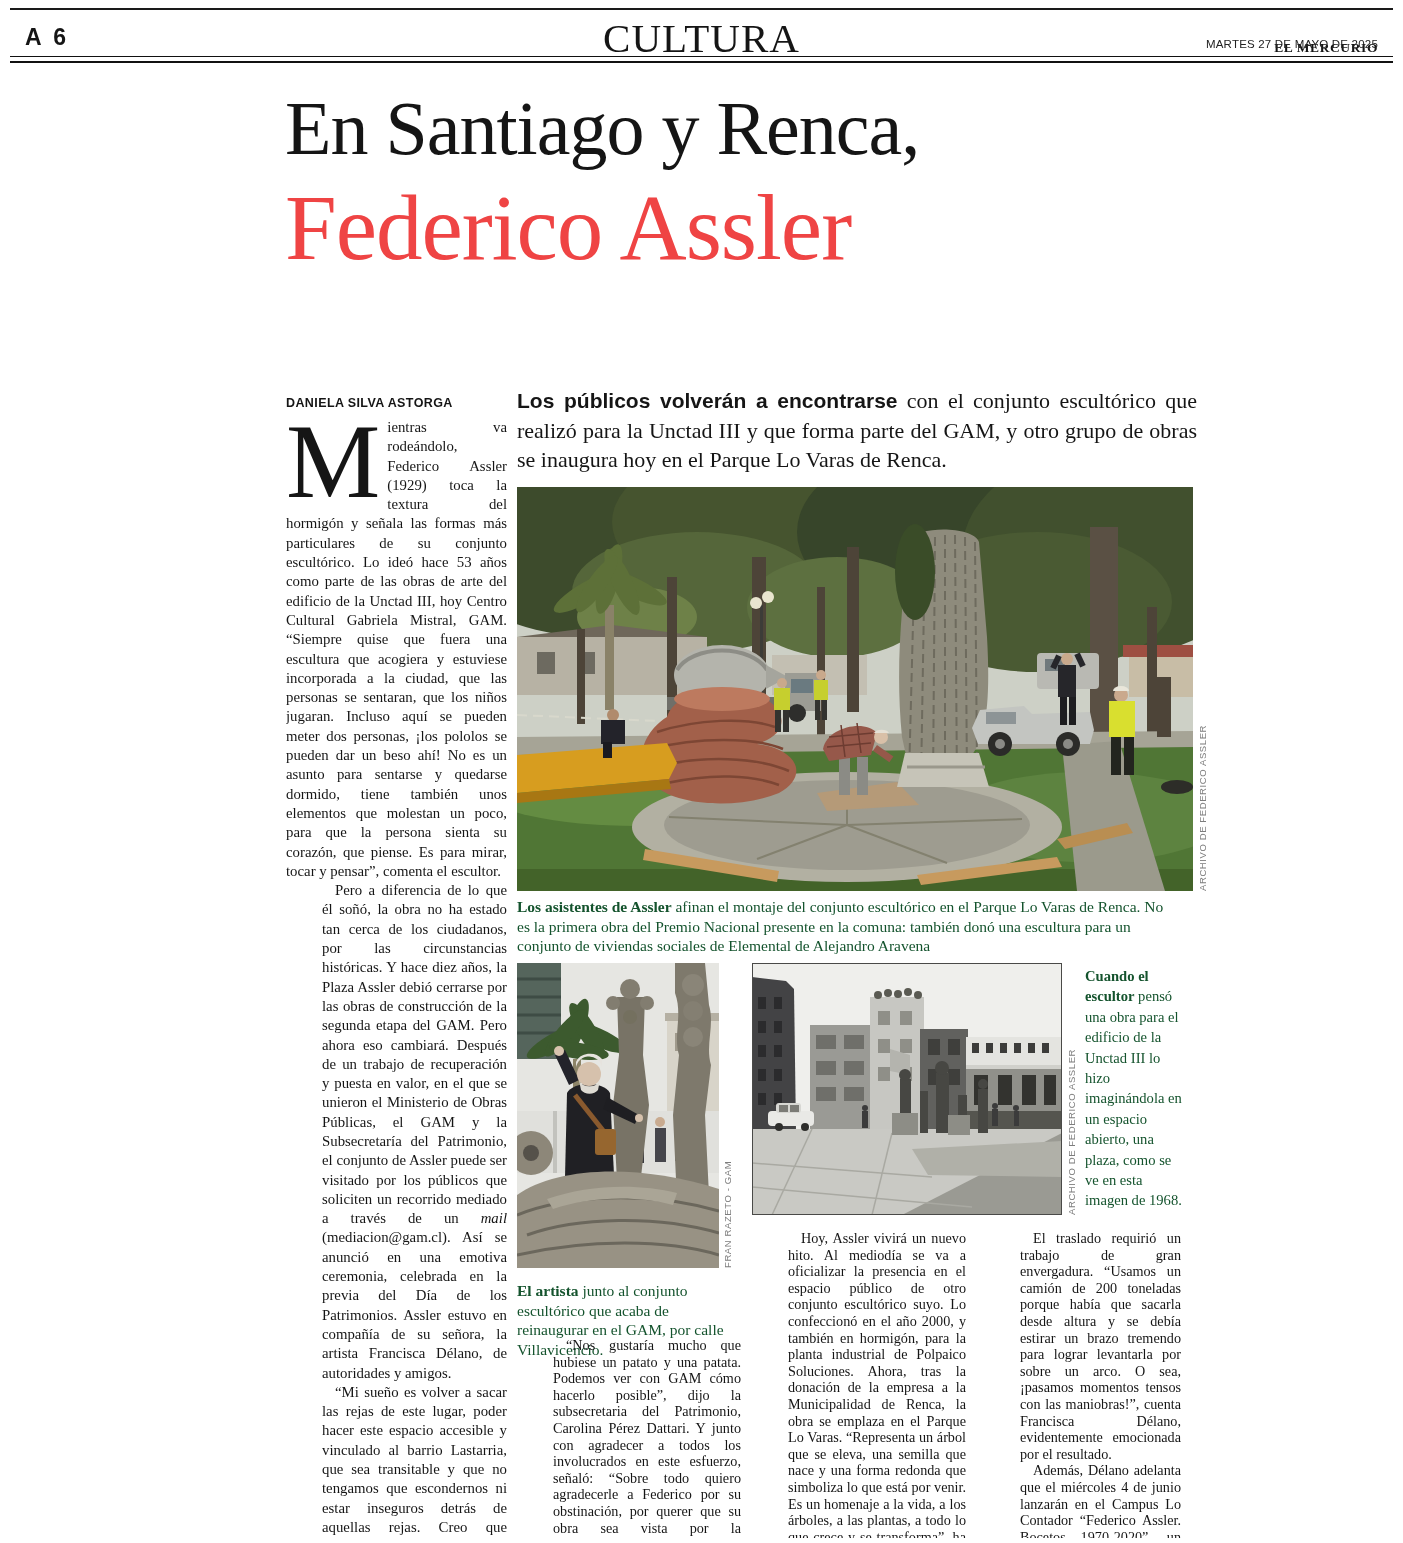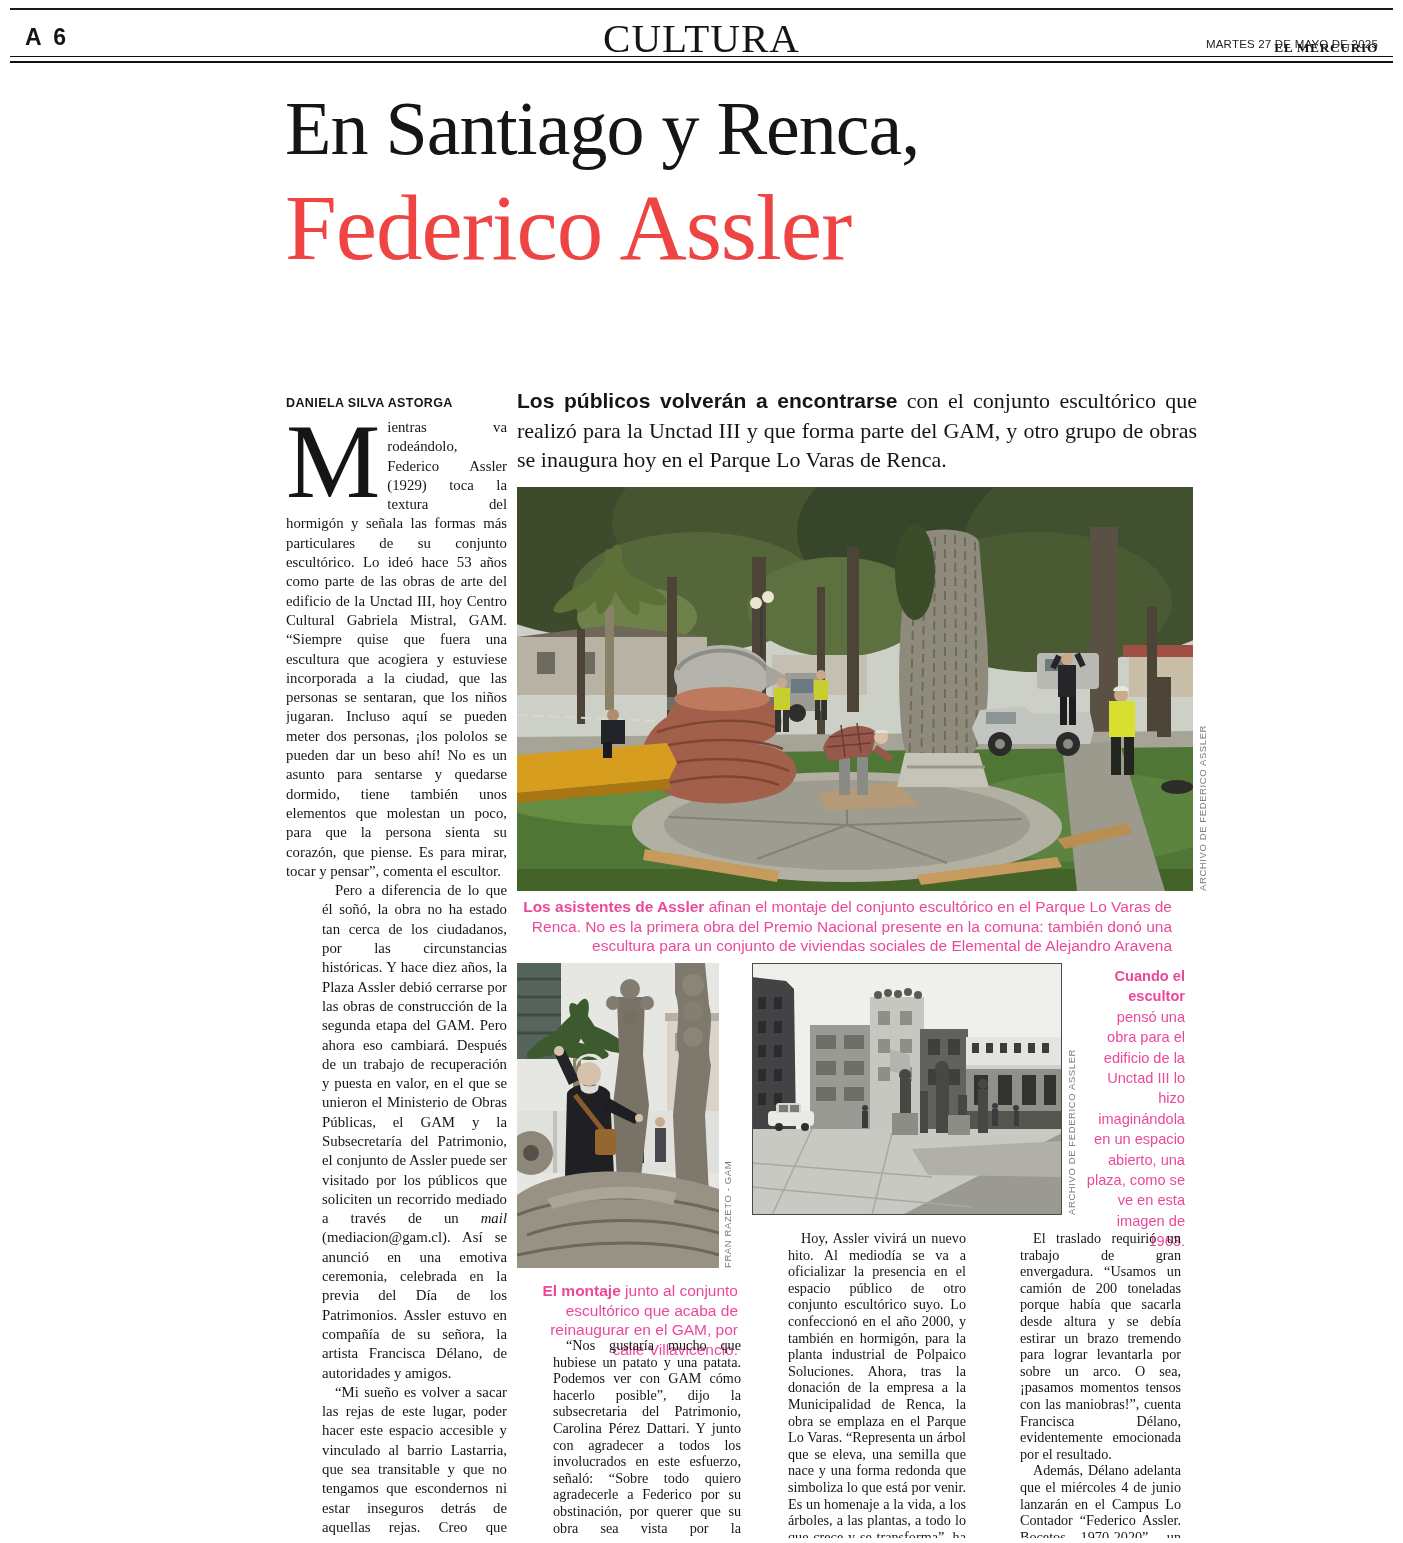--- a/index.html
+++ b/index.html
@@ -48,22 +48,22 @@
   .photo { position:absolute; overflow:hidden; background:#ddd; }
   .main-photo   { left:517px; top:487px;  width:676px; height:404px; }
   .artist-photo { left:517px; top:963px;  width:202px; height:305px; }
   .plaza-photo  { left:752px; top:963px;  width:310px; height:252px; }
   .vcredit { position:absolute; writing-mode:vertical-rl; transform:rotate(180deg);
              font-family:"Liberation Sans","DejaVu Sans",sans-serif; font-size:9.5px;
              color:#7d7d7d; letter-spacing:.6px; white-space:nowrap; }
   .main-credit   { left:1197px; top:731px;  height:160px; }
   .artist-credit { left:722px;  top:1148px; height:120px; }
   .plaza-credit  { left:1066px; top:1075px; height:140px; }
-  .caption { position:absolute; font-family:Liberation Sans, sans-serif;
-             font-size:15.5px; line-height:19.5px; color:#ec4899; text-align:right; }
+  .caption { position:absolute; font-family:Liberation Serif, serif;
+             font-size:15.5px; line-height:19.5px; color:#14532d; text-align:left; }
   .main-caption   { left:517px;  top:897px;  width:655px; }
   .artist-caption { left:517px;  top:1281px; width:221px; }
   .side-caption   { left:1085px; top:966px;  width:100px; font-size:14.6px; line-height:20.4px; }
 </style>
 </head>
 <body>
 
 <div class="page">
 
   <div class="rule-top"></div>
@@ -318,21 +318,21 @@
       <g stroke="#6b675c" stroke-width="3" fill="none">
         <path d="M0,252 C50,232 130,228 202,248"></path>
         <path d="M10,272 C60,254 140,252 202,270"></path>
         <path d="M0,292 C70,276 150,276 202,292"></path>
       </g>
       <path d="M30,236 C70,222 120,220 160,230 L156,242 C118,232 72,234 36,246 Z" fill="#aaa596"></path>
     </svg>
   </div>
   <div class="vcredit artist-credit">FRAN RAZETO - GAM</div>
   <div class="caption artist-caption">
-    <b>El montaje</b><span> junto al conjunto escultórico que acaba de reinaugurar en el GAM, por calle Villavicencio.</span>
+    <b>El artista</b><span> junto al conjunto escultórico que acaba de reinaugurar en el GAM, por calle Villavicencio.</span>
   </div>
 
   <div class="photo plaza-photo">
     <svg viewBox="0 0 310 252" width="310" height="252" xmlns="http://www.w3.org/2000/svg">
       <rect width="310" height="252" fill="#efefec"></rect>
       <path d="M0,14 L34,18 L42,26 L44,168 L0,172 Z" fill="#434345"></path>
       <g fill="#2b2b2d">
         <rect x="6" y="34" width="8" height="12"></rect>
           <rect x="22" y="34" width="8" height="12"></rect>
         <rect x="6" y="58" width="8" height="12"></rect>
@@ -431,21 +431,21 @@
       <rect x="24" y="140" width="25" height="10" rx="3" fill="#d7d7d3"></rect>
       <rect x="27" y="142" width="9" height="7" fill="#7b7b76"></rect>
         <rect x="38" y="142" width="9" height="7" fill="#7b7b76"></rect>
       <circle cx="27" cy="164" r="4" fill="#2e2e2c"></circle>
         <circle cx="53" cy="164" r="4" fill="#2e2e2c"></circle>
       <rect x="0" y="0" width="310" height="252" fill="none" stroke="#4a4a48" stroke-width="2"></rect>
     </svg>
   </div>
   <div class="vcredit plaza-credit">ARCHIVO DE FEDERICO ASSLER</div>
   <div class="caption side-caption">
-    <b>Cuando el escultor</b><span> pensó una obra para el edificio de la Unctad III lo hizo imaginándola en un espacio abierto, una plaza, como se ve en esta imagen de 1963.</span>
+    <b>Cuando el escultor</b><span> pensó una obra para el edificio de la Unctad III lo hizo imaginándola en un espacio abierto, una plaza, como se ve en esta imagen de 1968.</span>
   </div>
 
   <div class="col smallcol col2">
     <p class="indent">“Nos gustaría mucho que hubiese un patato y una patata. Podemos ver con GAM cómo hacerlo posible”, dijo la subsecretaria del Patrimonio, Carolina Pérez Dattari. Y junto con agradecer a todos los involucrados en este esfuerzo, señaló: “Sobre todo quiero agradecerle a Federico por su obstinación, por querer que su obra sea vista por la ciudadanía”.</p>
   </div>
   <div class="col smallcol col3">
     <p class="indent">Hoy, Assler vivirá un nuevo hito. Al mediodía se va a oficializar la presencia en el espacio público de otro conjunto escultórico suyo. Lo confeccionó en el año 2000, y también en hormigón, para la planta industrial de Polpaico Soluciones. Ahora, tras la donación de la empresa a la Municipalidad de Renca, la obra se emplaza en el Parque Lo Varas. “Representa un árbol que se eleva, una semilla que nace y una forma redonda que simboliza lo que está por venir. Es un homenaje a la vida, a los árboles, a las plantas, a todo lo que crece y se transforma”, ha dicho el escultor sobre esta pieza.</p>
   </div>
   <div class="col smallcol col4">
     <p class="indent">El traslado requirió un trabajo de gran envergadura. “Usamos un camión de 200 toneladas porque había que sacarla desde altura y se debía estirar un brazo tremendo para lograr levantarla por sobre un arco. O sea, ¡pasamos momentos tensos con las maniobras!”, cuenta Francisca Délano, evidentemente emocionada por el resultado.</p>

